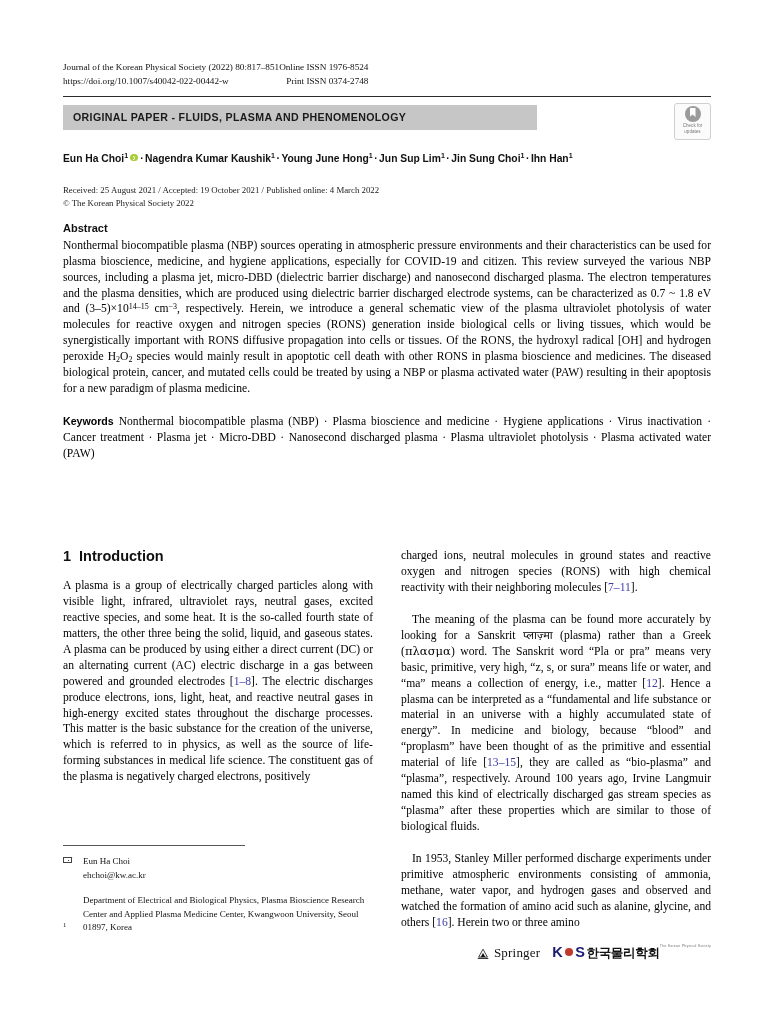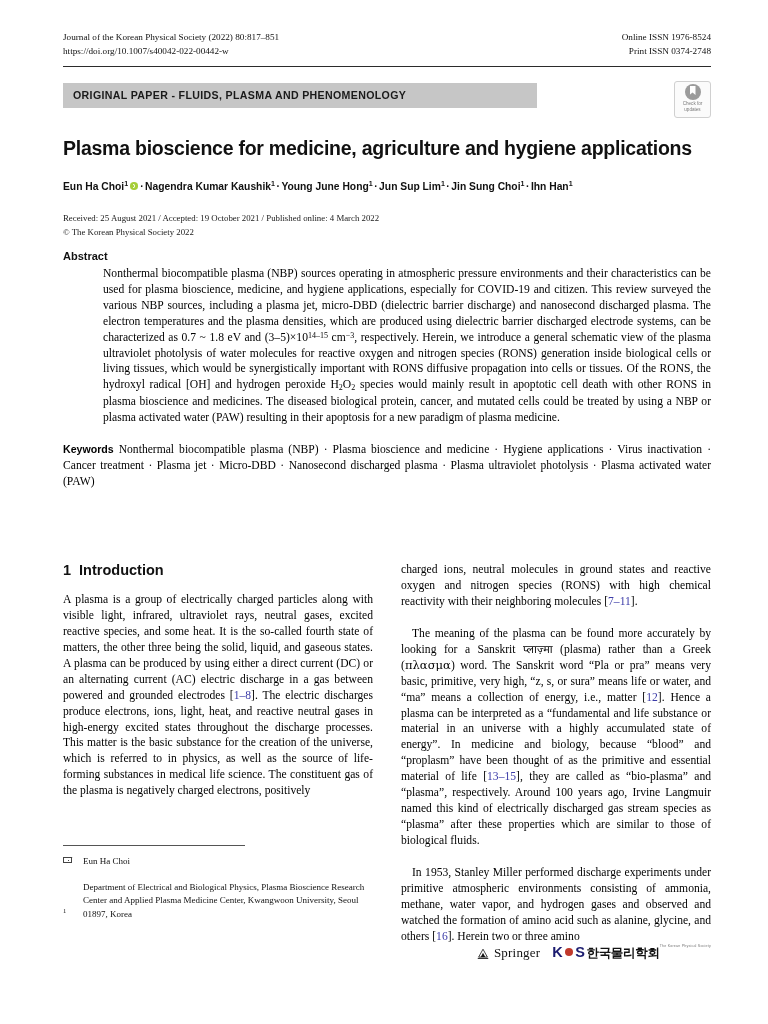--- a/index.html
+++ b/index.html
@@ -25,41 +25,41 @@
   .content {
     position: absolute;
     left: 63px;
     top: 0;
     width: 648px;
   }
 
   
   .jhead {
     display: flex;
-    justify-content: space-between;
+    justify-content: flex-start;
     align-items: flex-start;
-    padding-top: 30px;
+    padding-top: 60px;
     font-family: "Liberation Serif", serif;
     font-size: 9.2px;
     line-height: 1.55;
     color: #111;
   }
   .jhead-left div, .jhead-right div { white-space: nowrap; }
   .jhead-right { text-align: right; }
 
   .rule-top {
     margin-top: 7px;
     border-top: 1.1px solid #2b2b2b;
     width: 100%;
   }
 
   
   .bandwrap {
     position: relative;
-    margin-top: 16px;
+    margin-top: 8px;
     height: 27px;
   }
   .band {
     position: absolute;
     left: 0; top: 0;
     width: 474px;
     height: 25px;
     background: #c6c6c6;
   }
   .band-label {
@@ -170,21 +170,20 @@
     font-size: 11px;
     color: #111;
   }
   .abs-body {
     margin-top: 4px;
     font-size: 11.6px;
     line-height: 1.365;
     text-align: justify;
     text-justify: inter-word;
     hyphens: none;
-    margin-left: 40px;
   }
   .abs-body sub { font-size: 8px; vertical-align: -0.22em; }
   .abs-body sup { font-size: 8px; vertical-align: 0.42em; }
 
   
   .kw {
     margin-top: 17px;
     font-size: 11.6px;
     line-height: 1.365;
     text-align: justify;
@@ -198,21 +197,21 @@
   
   .cols {
     position: absolute;
     left: 63px;
     top: 548px;
     width: 648px;
     height: 380px;
   }
   .col {
     position: absolute;
-    top: 14px;
+    top: 0;
     width: 310px;
   }
   .col-left { left: 0; }
   .col-right { left: 338px; }
 
   .sec-head {
     font-family: "Liberation Sans", sans-serif;
     font-weight: bold;
     font-size: 14.5px;
     color: #111;
@@ -362,21 +361,20 @@
     <div class="bandwrap">
       <div class="band"></div>
       <div class="band-label">ORIGINAL PAPER - FLUIDS, PLASMA AND PHENOMENOLOGY</div>
       <div class="crossmark">
         <div class="cm-circle"></div>
         <div class="cm-text">Check for</div>
         <div class="cm-text">updates</div>
       </div>
     </div>
 
-    <h1 class="title">Plasma bioscience for medicine, agriculture and hygiene applications</h1>
 
     <div class="authors">
       <span><span>Eun Ha Choi</span><sup>1</sup><span class="orcid"></span></span><span class="dotsep">·</span><span><span>Nagendra Kumar Kaushik</span><sup>1</sup></span><span class="dotsep">·</span><span><span>Young June Hong</span><sup>1</sup></span><span class="dotsep">·</span><span><span>Jun Sup Lim</span><sup>1</sup></span><span class="dotsep">·</span><span><span>Jin Sung Choi</span><sup>1</sup></span><span class="dotsep">·</span><span><span>Ihn Han</span><sup>1</sup></span>
     </div>
 
     <div class="dates">
       <div>Received: 25 August 2021 / Accepted: 19 October 2021 / Published online: 4 March 2022</div>
       <div>© The Korean Physical Society 2022</div>
     </div>
 
@@ -401,20 +399,21 @@
     </div>
 
   </div>
 
   <div class="foot">
     <div class="foot-rule"></div>
     <div class="foot-block">
       <div class="foot-marker"><span class="envelope"></span></div>
       <div class="foot-text">
         <div>Eun Ha Choi</div>
+        <div>ehchoi@kw.ac.kr</div>
       </div>
     </div>
     <div class="foot-block">
       <div class="foot-marker"><sup>1</sup></div>
       <div class="foot-text">Department of Electrical and Biological Physics, Plasma Bioscience Research Center and Applied Plasma Medicine Center, Kwangwoon University, Seoul 01897, Korea</div>
     </div>
   </div>
 
   <div class="logos">
     <div class="springer">

